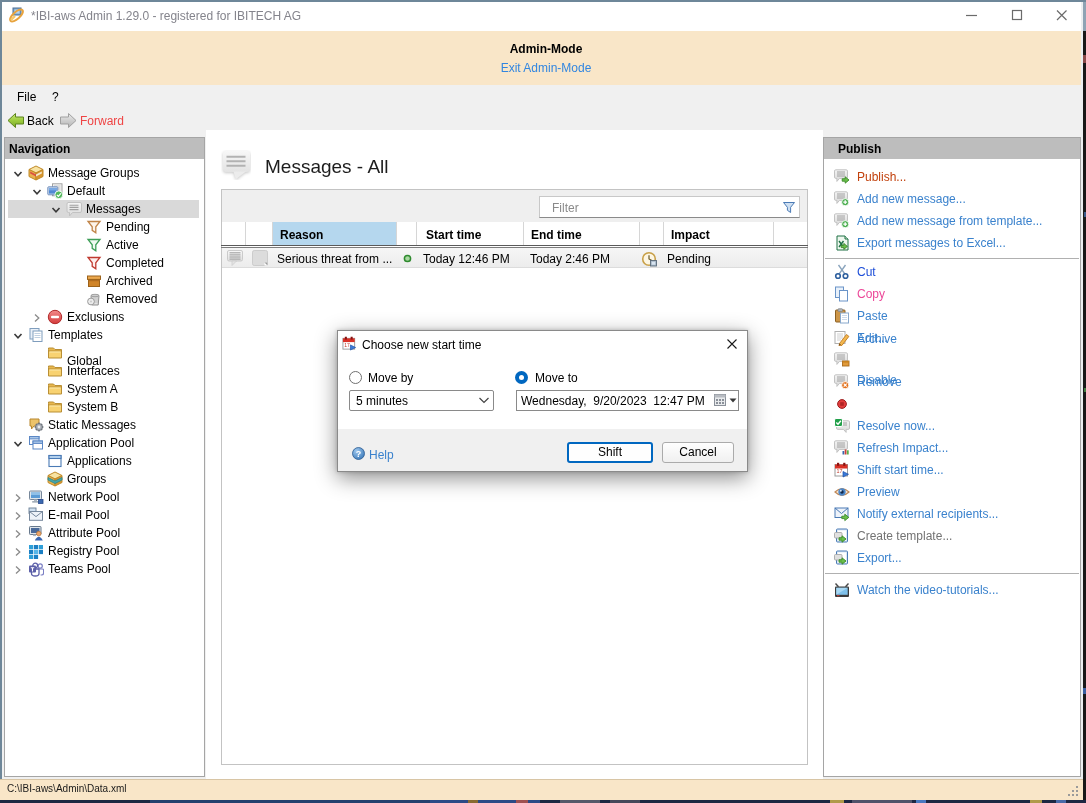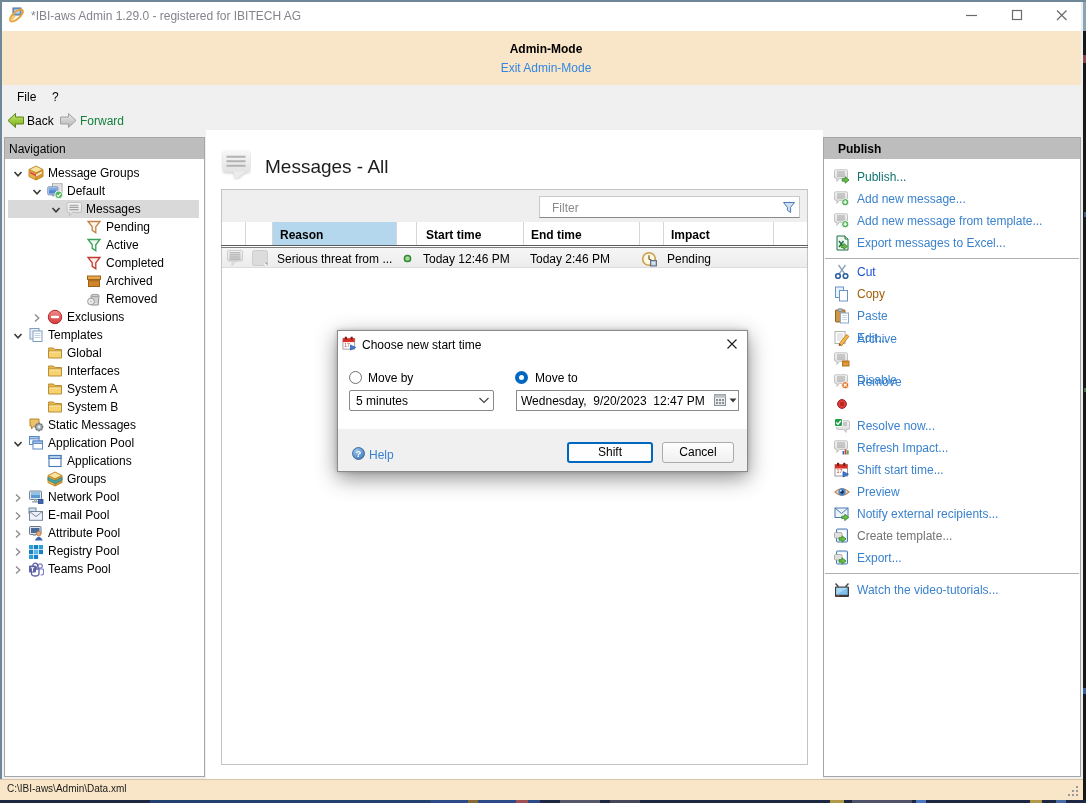--- a/index.html
+++ b/index.html
@@ -54,25 +54,25 @@
 <svg class="abs" style="left:59px;top:112px" width="18" height="17" viewBox="0 0 18 17">
 <defs>
       <linearGradient id="gb" x1="0" y1="0" x2="0" y2="1">
         <stop offset="0" stop-color="#ebebeb"></stop>
         <stop offset="0.5" stop-color="#cfcfcf"></stop>
         <stop offset="1" stop-color="#b4b4b4"></stop>
       </linearGradient>
     </defs>
 <path d="M17 8.5 L9.5 1.5 V5 H1.5 V12 H9.5 V15.5 Z" fill="url(#gb)" stroke="#a0a0a0" stroke-width="1"></path>
 </svg>
-<div class="abs" style="left:80px;top:114px;font-size:12px;color:#15803d">Forward</div>
+<div class="abs" style="left:80px;top:114px;font-size:12px;color:#ef4444">Forward</div>
 <div class="abs" style="left:206px;top:130px;width:617px;height:649px;background:#fff"></div>
 <div class="abs" style="left:4px;top:137px;width:201px;height:640px;background:#fff;border:1px solid #a5a5a5"></div>
 <div class="abs" style="left:5px;top:138px;width:199px;height:21px;background:#bdbdbd"></div>
-<div class="abs" style="left:9px;top:142px;font-weight:normal;font-size:12px">Navigation</div>
+<div class="abs" style="left:9px;top:142px;font-weight:bold;font-size:12px">Navigation</div>
 <div class="abs" style="left:8px;top:200px;width:191px;height:18px;background:#d9d9d9"></div>
 <div class="abs" style="left:13px;top:168px;width:10px;height:10px"><svg width="10" height="10" viewBox="0 0 10 10">
       <path d="M1.5 3 L5 6.8 L8.5 3" fill="none" stroke="#3a3a3a" stroke-width="1.6"></path>
     </svg></div>
 <div class="abs" style="left:28px;top:165px;width:16px;height:16px"><svg width="16" height="16" viewBox="0 0 16 16">
 <polygon points="8,1 15,4.5 8,8 1,4.5" fill="#f8e3a2" stroke="#c08a28" stroke-width="1"></polygon>
 <polygon points="1,4.5 8,8 8,15 1,11.5" fill="#eab14e" stroke="#c08a28" stroke-width="1"></polygon>
 <polygon points="15,4.5 8,8 8,15 15,11.5" fill="#d89630" stroke="#c08a28" stroke-width="1"></polygon>
 <polygon points="2.2,6.6 8,9.6 8,11.6 2.2,8.6" fill="#d84040" opacity="0.85"></polygon>
 <polygon points="13.8,6.6 8,9.6 8,11.6 13.8,8.6" fill="#f6f0e0" opacity="0.9"></polygon>
@@ -152,21 +152,21 @@
 <rect x="2" y="1.5" width="9" height="10.5" fill="#eaf1f9" stroke="#7f9dbd" stroke-width="1"></rect>
 <rect x="5" y="4" width="9" height="10.5" fill="#ffffff" stroke="#7f9dbd" stroke-width="1"></rect>
 <path d="M6.5 6.5 h6 M6.5 8.5 h6 M6.5 10.5 h6" stroke="#b9cbde" stroke-width="0.9"></path>
 </svg></div>
 <div class="abs" style="left:48px;top:328px;height:14px;line-height:14px;white-space:nowrap">Templates</div>
 <div class="abs" style="left:47px;top:345px;width:16px;height:16px"><svg width="16" height="16" viewBox="0 0 16 16">
 <path d="M1.5 4.5 V3 h5 l1.5 1.5 h6.5 v2 h-13 z" fill="#e8b64c" stroke="#b98f35" stroke-width="1"></path>
 <path d="M1.5 13 V6 h13 v7 z" fill="#f8d271" stroke="#b98f35" stroke-width="1"></path>
 <path d="M2.5 7 h11" stroke="#fce9ad" stroke-width="1"></path>
 </svg></div>
-<div class="abs" style="left:67px;top:346px;height:14px;line-height:14px;white-space:nowrap">Global</div>
+<div class="abs" style="left:67px;top:354px;height:14px;line-height:14px;white-space:nowrap">Global</div>
 <div class="abs" style="left:47px;top:363px;width:16px;height:16px"><svg width="16" height="16" viewBox="0 0 16 16">
 <path d="M1.5 4.5 V3 h5 l1.5 1.5 h6.5 v2 h-13 z" fill="#e8b64c" stroke="#b98f35" stroke-width="1"></path>
 <path d="M1.5 13 V6 h13 v7 z" fill="#f8d271" stroke="#b98f35" stroke-width="1"></path>
 <path d="M2.5 7 h11" stroke="#fce9ad" stroke-width="1"></path>
 </svg></div>
 <div class="abs" style="left:67px;top:364px;height:14px;line-height:14px;white-space:nowrap">Interfaces</div>
 <div class="abs" style="left:47px;top:381px;width:16px;height:16px"><svg width="16" height="16" viewBox="0 0 16 16">
 <path d="M1.5 4.5 V3 h5 l1.5 1.5 h6.5 v2 h-13 z" fill="#e8b64c" stroke="#b98f35" stroke-width="1"></path>
 <path d="M1.5 13 V6 h13 v7 z" fill="#f8d271" stroke="#b98f35" stroke-width="1"></path>
 <path d="M2.5 7 h11" stroke="#fce9ad" stroke-width="1"></path>
@@ -280,21 +280,21 @@
 <defs>
         <linearGradient id="abg" x1="0" y1="0" x2="0" y2="1">
           <stop offset="0" stop-color="#f4f4f4"></stop>
           <stop offset="1" stop-color="#d8d8d8"></stop>
         </linearGradient>
       </defs>
 <path d="M1.8 0.8 h10.4 q1.3 0 1.3 1.3 v6 q0 1.3 -1.3 1.3 h-6.7 l-2.6 3 v-3 h-1.1 q-1.3 0 -1.3 -1.3 v-6 q0 -1.3 1.3 -1.3 z" fill="url(#abg)" stroke="#c2c2c2" stroke-width="1"></path>
 <path d="M3 3 h8 M3 5 h8 M3 7 h8" stroke="#a0a0a0" stroke-width="1" fill="none"></path>
 <path d="M8.2 9.8 h3 v-2 l3.8 3.2 -3.8 3.2 v-2 h-3 z" fill="#6abf4b" stroke="#3a8a28" stroke-width="0.9"></path>
 </svg></div>
-<div class="abs" style="left:857px;top:170px;height:14px;line-height:14px;white-space:nowrap;color:#0f766e">Publish...</div>
+<div class="abs" style="left:857px;top:170px;height:14px;line-height:14px;white-space:nowrap;color:#c2410c">Publish...</div>
 <div class="abs" style="left:834px;top:191px;width:16px;height:16px"><svg width="16" height="16" viewBox="0 0 16 16">
 <defs>
         <linearGradient id="abg" x1="0" y1="0" x2="0" y2="1">
           <stop offset="0" stop-color="#f4f4f4"></stop>
           <stop offset="1" stop-color="#d8d8d8"></stop>
         </linearGradient>
       </defs>
 <path d="M1.8 0.8 h10.4 q1.3 0 1.3 1.3 v6 q0 1.3 -1.3 1.3 h-6.7 l-2.6 3 v-3 h-1.1 q-1.3 0 -1.3 -1.3 v-6 q0 -1.3 1.3 -1.3 z" fill="url(#abg)" stroke="#c2c2c2" stroke-width="1"></path>
 <path d="M3 3 h8 M3 5 h8 M3 7 h8" stroke="#a0a0a0" stroke-width="1" fill="none"></path>
 <circle cx="11.2" cy="11.2" r="3.6" fill="#4caf50" stroke="#fff" stroke-width="0.9"></circle>
@@ -324,21 +324,21 @@
 <div class="abs" style="left:834px;top:264px;width:16px;height:16px"><svg width="16" height="16" viewBox="0 0 16 16">
 <path d="M4.5 1 L11 10.2 M11.5 1 L5 10.2" stroke="#8aa4bd" stroke-width="1.4" fill="none"></path>
 <circle cx="4" cy="12" r="2.3" fill="none" stroke="#2d5f9e" stroke-width="1.6"></circle>
 <circle cx="11.5" cy="12" r="2.3" fill="none" stroke="#2d5f9e" stroke-width="1.6"></circle>
 </svg></div>
 <div class="abs" style="left:857px;top:265px;height:14px;line-height:14px;white-space:nowrap;color:#1d4ed8">Cut</div>
 <div class="abs" style="left:834px;top:286px;width:16px;height:16px"><svg width="16" height="16" viewBox="0 0 16 16">
 <rect x="1.5" y="1" width="8" height="10.5" fill="#e9f1fa" stroke="#6a94c8" stroke-width="1"></rect>
 <rect x="5.5" y="4.5" width="8" height="10.5" fill="#ffffff" stroke="#6a94c8" stroke-width="1"></rect>
 </svg></div>
-<div class="abs" style="left:857px;top:287px;height:14px;line-height:14px;white-space:nowrap;color:#a16207">Copy</div>
+<div class="abs" style="left:857px;top:287px;height:14px;line-height:14px;white-space:nowrap;color:#ec4899">Copy</div>
 <div class="abs" style="left:834px;top:308px;width:16px;height:16px"><svg width="16" height="16" viewBox="0 0 16 16">
 <rect x="1.5" y="2" width="9.5" height="12" rx="0.8" fill="#cd9648" stroke="#8a5f22" stroke-width="1"></rect>
 <rect x="4" y="0.8" width="4.5" height="2.6" rx="0.6" fill="#b5b9bd" stroke="#7e8287" stroke-width="0.8"></rect>
 <rect x="6.5" y="5" width="8" height="10" fill="#fff" stroke="#88a8cc" stroke-width="1"></rect>
 <path d="M8 7.5 h5 M8 9.5 h5 M8 11.5 h5" stroke="#c6d6e8" stroke-width="0.9"></path>
 </svg></div>
 <div class="abs" style="left:857px;top:309px;height:14px;line-height:14px;white-space:nowrap;color:#3a82cd">Paste</div>
 <div class="abs" style="left:834px;top:330px;width:16px;height:16px"><svg width="16" height="16" viewBox="0 0 16 16">
 <rect x="1" y="1.5" width="10" height="12" fill="#fff" stroke="#b0b0b0" stroke-width="1"></rect>
 <path d="M3 4 h6 M3 6 h6 M3 8 h6 M3 10 h4" stroke="#c9c9c9" stroke-width="0.9"></path>

